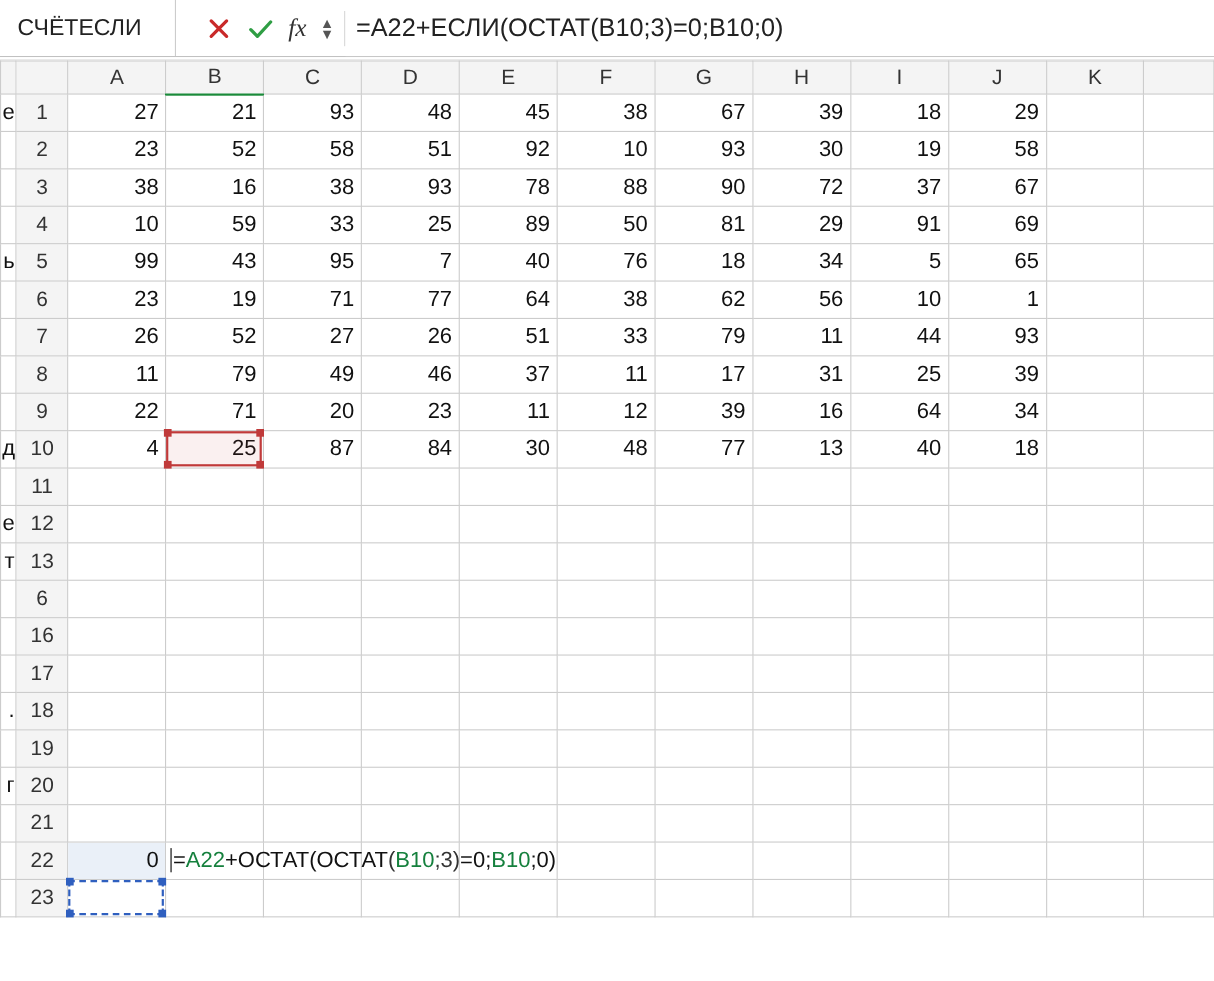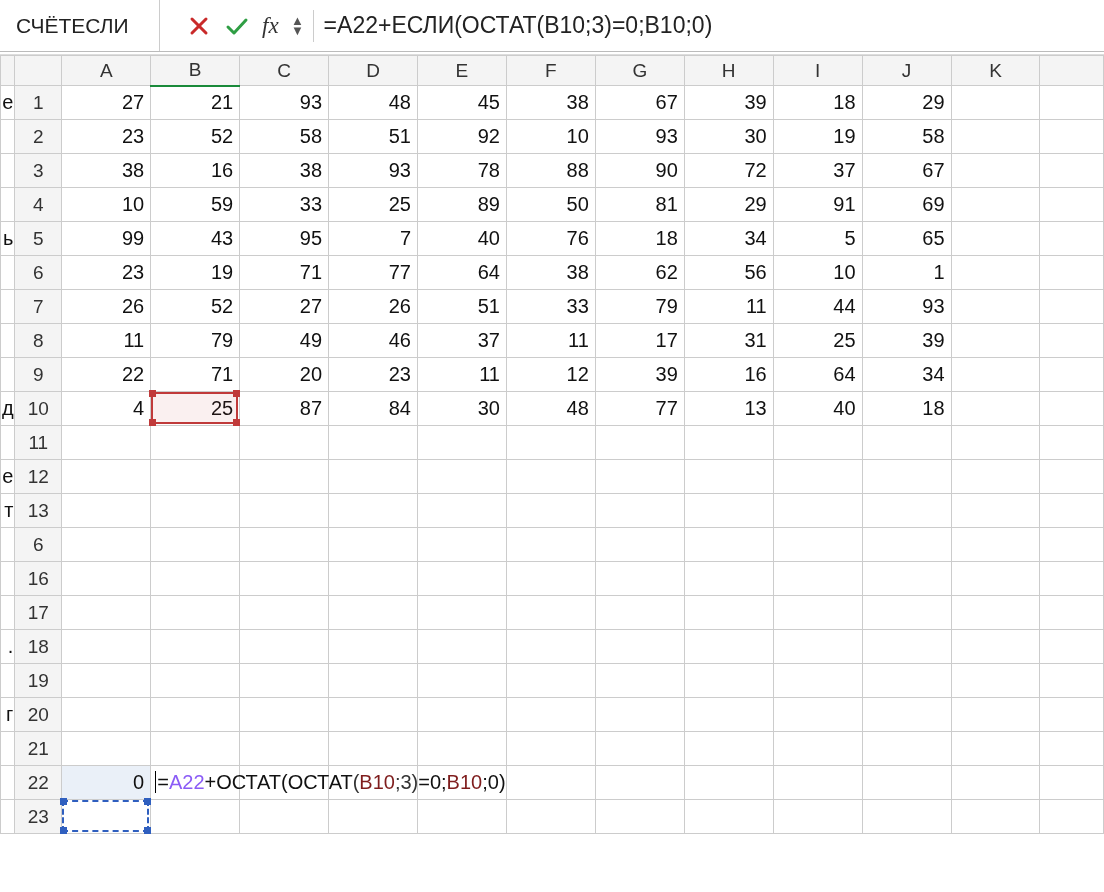--- a/index.html
+++ b/index.html
@@ -173,22 +173,22 @@
   }
   .b10-overlay .hdl {
     position: absolute;
     width: 7px; height: 7px;
     background: #c03a3a;
   }
   .ed-cursor {
     border-left: 1px solid #000;
     margin-right: 1px;
   }
-  .f-a22 { color: #8b5cf6; }
-  .f-b10 { color: #7f1d1d; }
+  .f-a22 { color: #15803d; }
+  .f-b10 { color: #15803d; }
   .f-par { color: #333; }
   .f-num { color: #333; }
 </style>
 </head>
 <body>
 
 <div class="formula-bar">
   <div class="name-box-wrap">
     <input class="name-box" value="СЧЁТЕСЛИ" style="">
     <div class="stepper">

